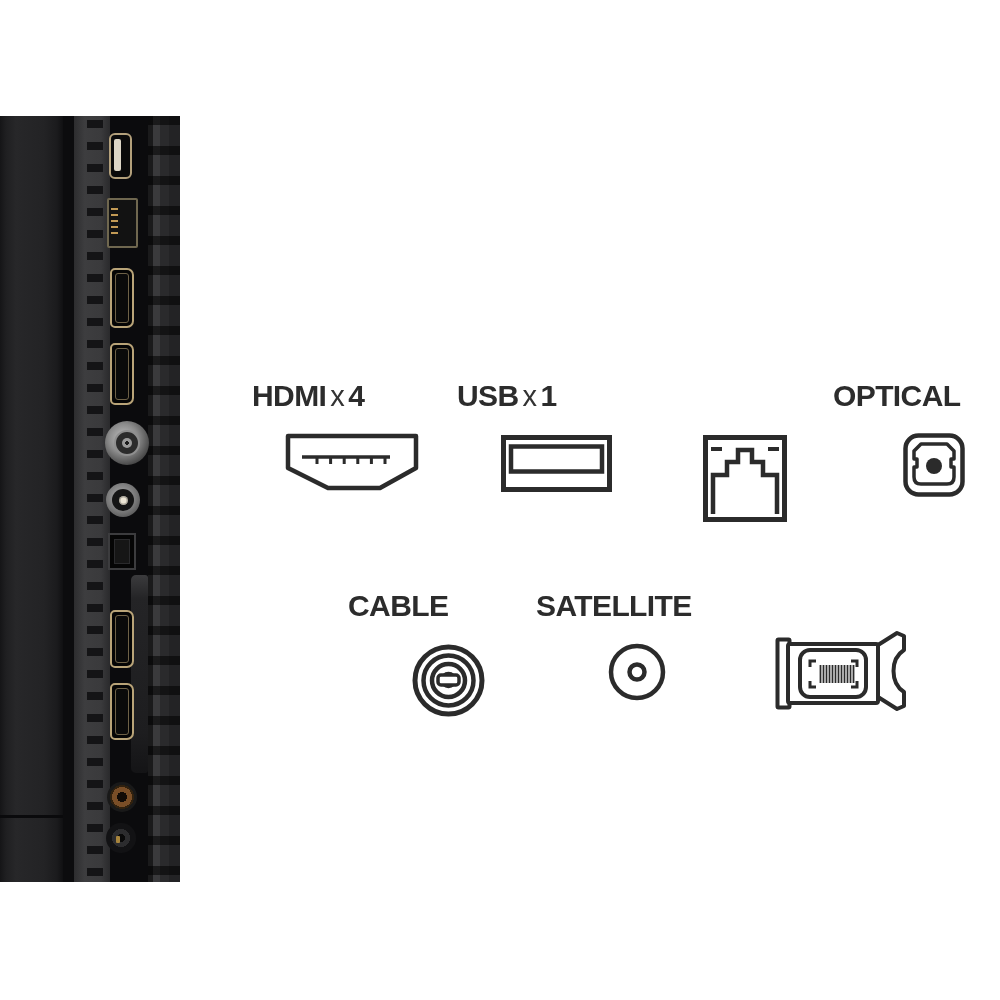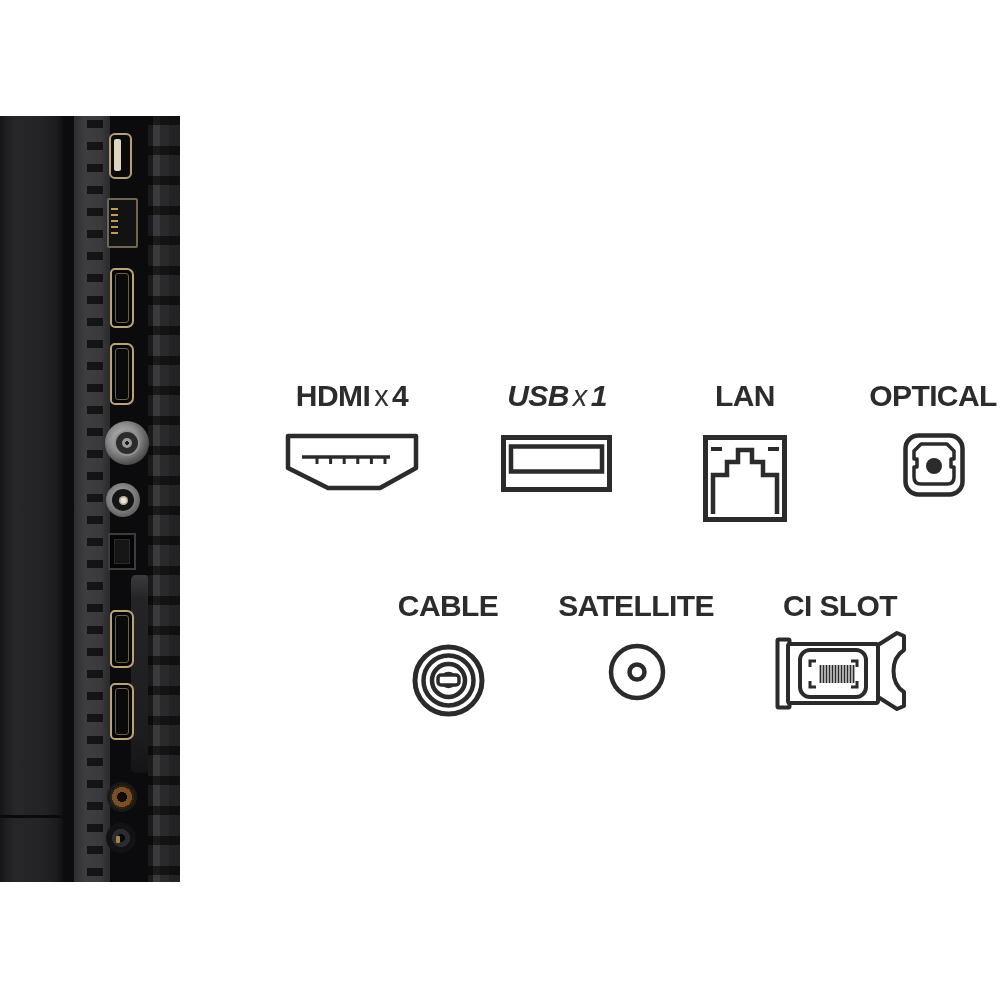--- a/index.html
+++ b/index.html
@@ -44,21 +44,21 @@
   .opt-port::after{content:"";position:absolute;inset:4px;background:#161616;border:1.5px solid #2a2a2c;}
   .ci-bar{left:131px;top:459px;width:17px;height:198px;border-radius:5px 3px 3px 5px;
         background:linear-gradient(180deg,#3b3b3d,#242426 12%,#1d1d1f 80%,#141416);}
   .av-jack{left:107px;top:666px;width:30px;height:30px;border-radius:50%;
         background:radial-gradient(circle,#120b06 0 5px,#7a4e27 5px 10px,#30210f 10px 12px,#191919 12px);}
   .ph-jack{left:106px;top:707px;width:30px;height:30px;border-radius:50%;
         background:radial-gradient(circle,#090909 0 4px,#2c2c2e 4px 9px,#121214 9px);}
   .ph-jack::after{content:"";position:absolute;left:10px;top:13px;width:4px;height:7px;background:#a8853c;border-radius:1px;}
 
   
-  .plabel{position:absolute;width:200px;text-align:center;font-weight:700;font-size:30px;line-height:30px;
+  .plabel{position:absolute;width:200px;text-align:left;font-weight:700;font-size:30px;line-height:30px;
           color:#2c2c2c;letter-spacing:-0.6px;white-space:nowrap;}
   .times{font-weight:400;font-size:29px;padding:0 4px;color:#333;}
   .licon{position:absolute;}
   .licon path,.licon rect,.licon circle,.licon polyline{vector-effect:none;}
 </style>
 </head>
 <body>
 
 <div class="canvas">
 
@@ -81,25 +81,22 @@
     <div class="port ci-bar"></div>
     <div class="port hdmi-port" style="top:494px;height:58px;"></div>
     <div class="port hdmi-port" style="top:567px;height:57px;"></div>
     <div class="port av-jack"></div>
     <div class="port ph-jack"></div>
   </div>
 
   <div class="plabel" style="left:252px;top:381px;">
     <span>HDMI</span><span class="times">x</span><span>4</span>
   </div>
-  <div class="plabel" style="left:457px;top:381px;font-style:italic;">
+  <div class="plabel" style="left:457px;top:381px;">
     <span>USB</span><span class="times">x</span><span>1</span>
-  </div>
-  <div class="plabel" style="left:645px;top:381px;">
-    <span>LAN</span>
   </div>
   <div class="plabel" style="left:833px;top:381px;">
     <span>OPTICAL</span>
   </div>
 
   <svg class="licon" style="left:285px;top:433px;" width="134" height="58" viewBox="0 0 134 58">
     <path d="M3 3 H131 V35 L95 55 H43 L3 35 Z" fill="#ffffff" stroke="#2b2b2b" stroke-width="4.5" stroke-linejoin="round"></path>
     <path d="M17 24 H105" fill="none" stroke="#2b2b2b" stroke-width="3.5"></path>
     <path d="M32 24 V31 M45.6 24 V31 M59.2 24 V31 M72.8 24 V31 M86.4 24 V31 M100 24 V31" fill="none" stroke="#2b2b2b" stroke-width="3"></path>
   </svg>
@@ -120,23 +117,20 @@
     <path d="M18 11 H44 L51 18 V26 H48 V34 H51 V44 Q51 51 44 51 H18 Q11 51 11 44 V34 H14 V26 H11 V18 Z" fill="none" stroke="#2b2b2b" stroke-width="3.5" stroke-linejoin="round"></path>
     <circle cx="31" cy="33" r="8" fill="#2b2b2b"></circle>
   </svg>
 
   <div class="plabel" style="left:536px;top:591px;">
     <span>SATELLITE</span>
   </div>
   <div class="plabel" style="left:348px;top:591px;">
     <span>CABLE</span>
   </div>
-  <div class="plabel" style="left:740px;top:591px;">
-    <span>CI SLOT</span>
-  </div>
 
   <svg class="licon" style="left:410px;top:642px;" width="78" height="78" viewBox="0 0 78 78">
     <circle cx="38.5" cy="38.5" r="33.5" fill="#ffffff" stroke="#2b2b2b" stroke-width="5"></circle>
     <circle cx="38.5" cy="38.5" r="25" fill="none" stroke="#2b2b2b" stroke-width="4.5"></circle>
     <circle cx="38.5" cy="38.5" r="16.5" fill="none" stroke="#2b2b2b" stroke-width="4.5"></circle>
     <circle cx="38.5" cy="38" r="6.5" fill="#ffffff" stroke="#2b2b2b" stroke-width="3.5"></circle>
     <rect x="28" y="33" width="21" height="10" rx="3" fill="#ffffff" stroke="#2b2b2b" stroke-width="3.5"></rect>
   </svg>
 
   <svg class="licon" style="left:608px;top:643px;" width="58" height="58" viewBox="0 0 58 58">

